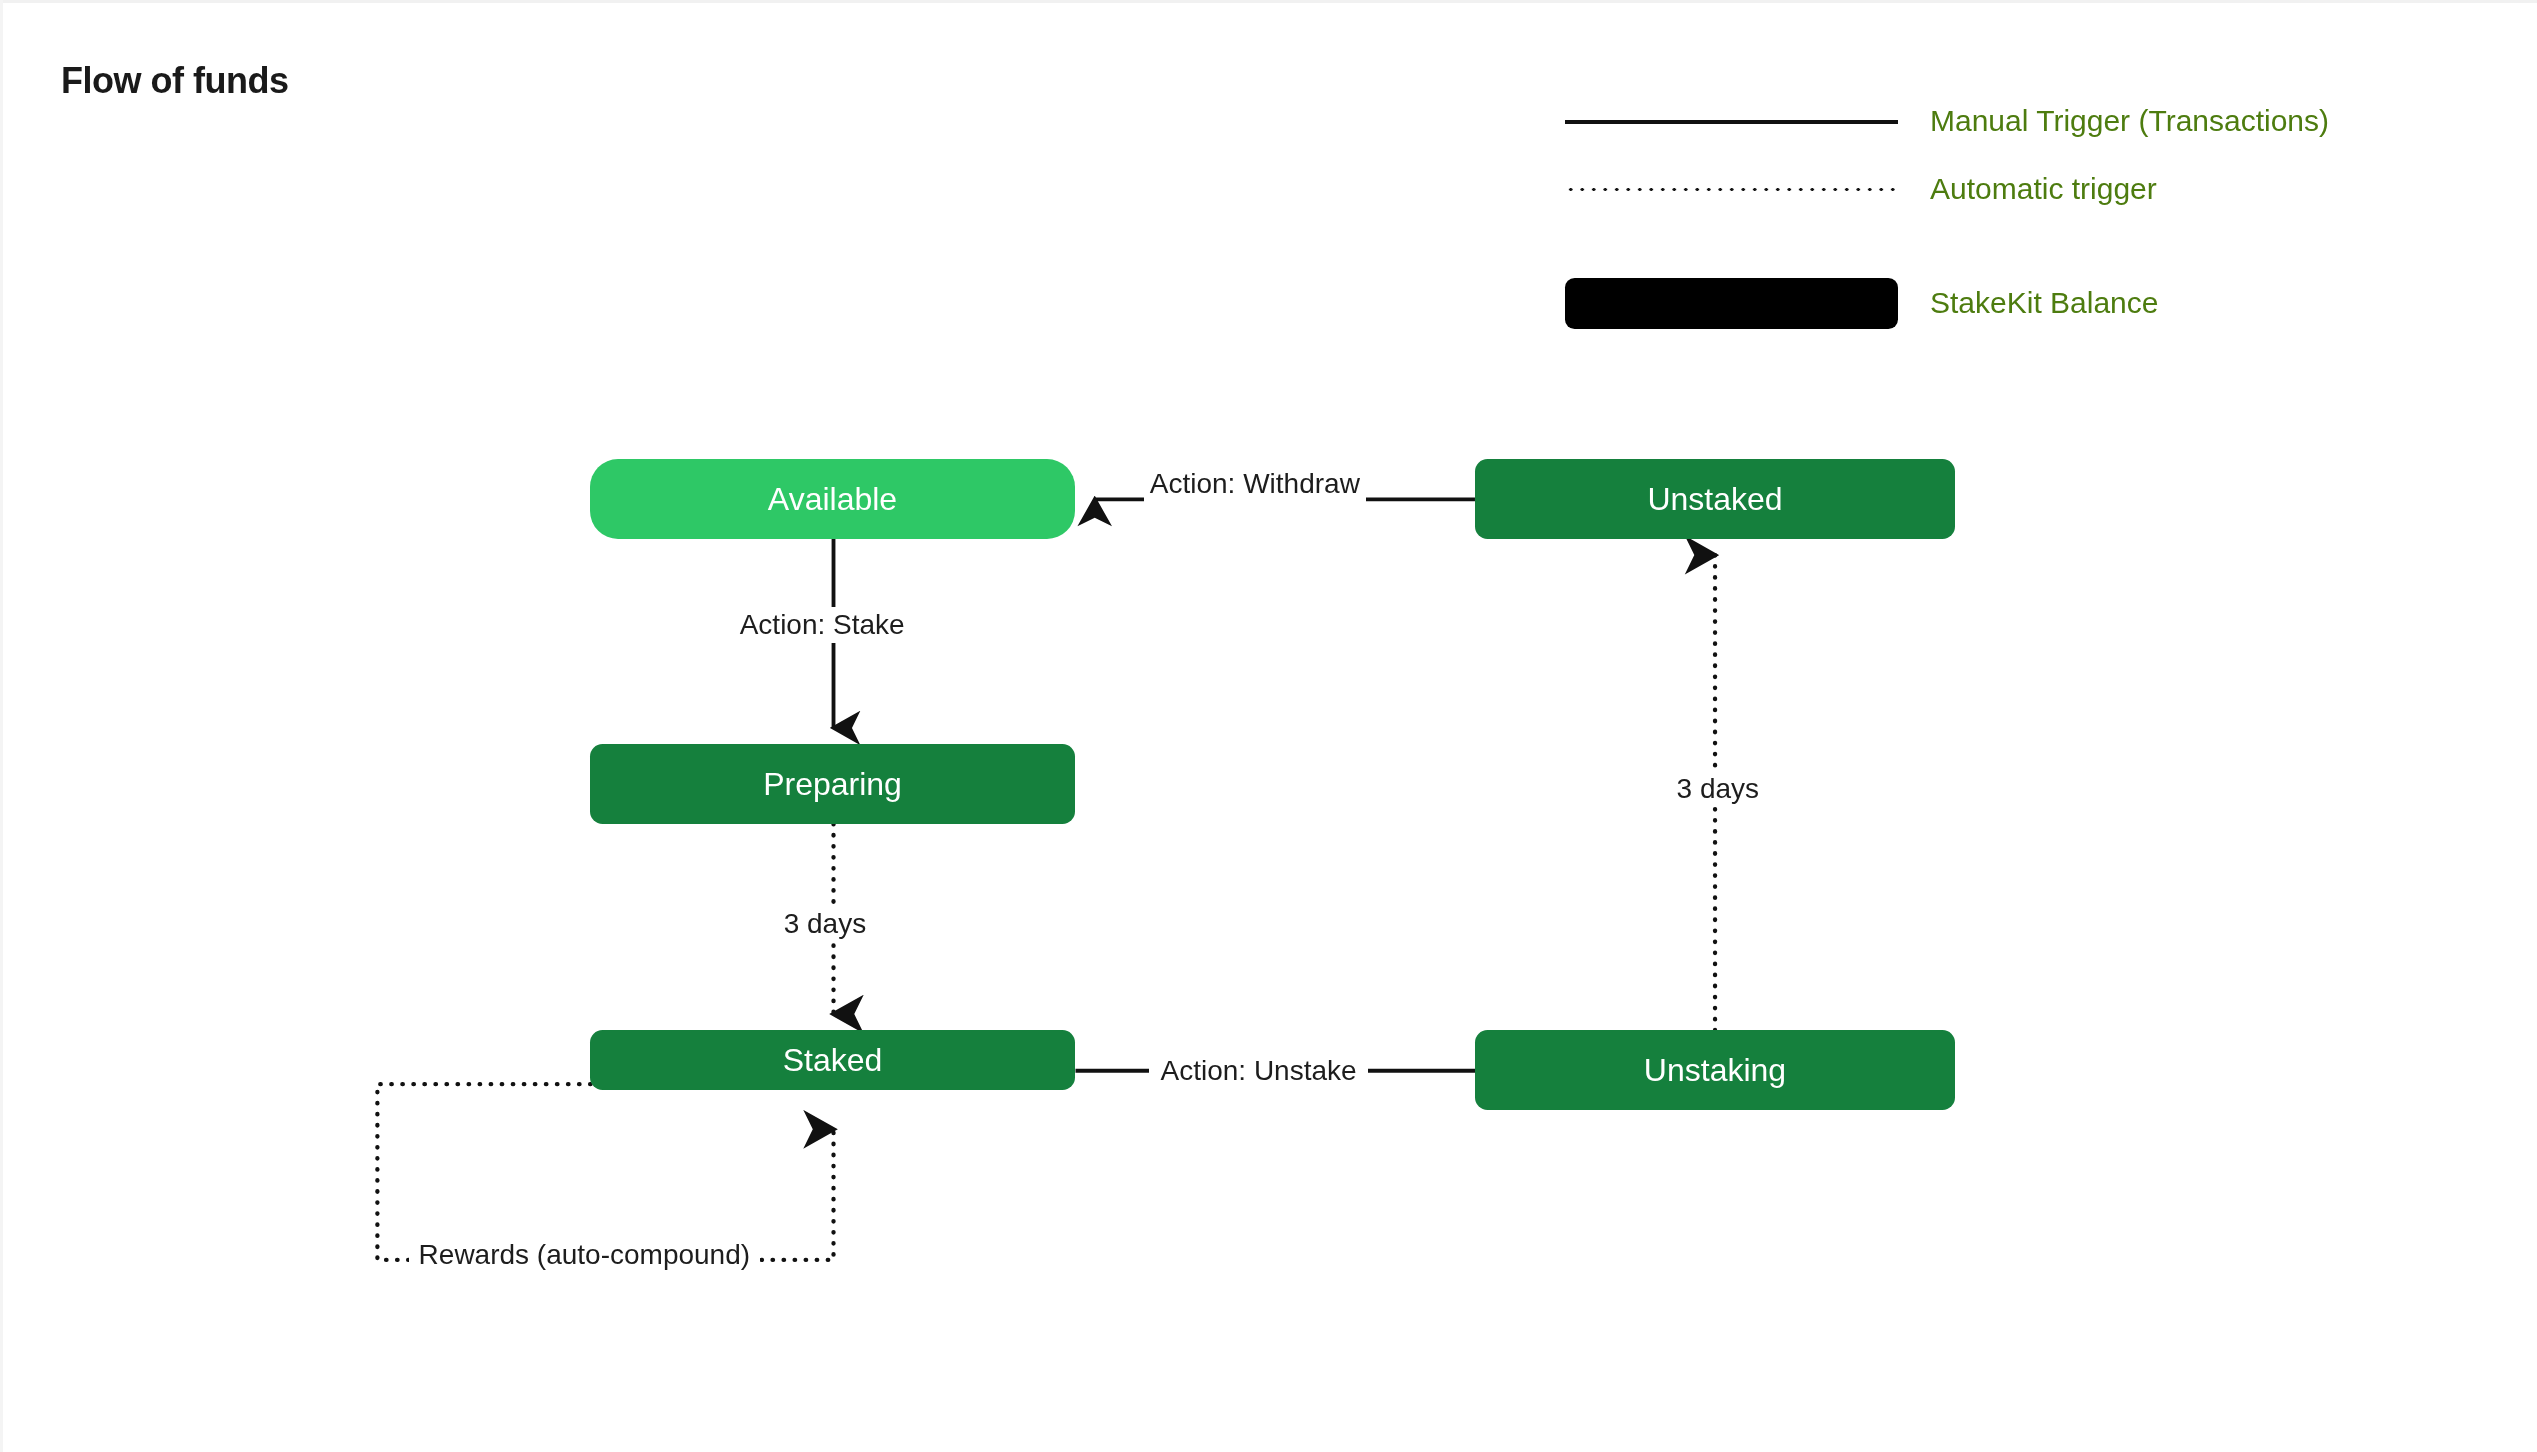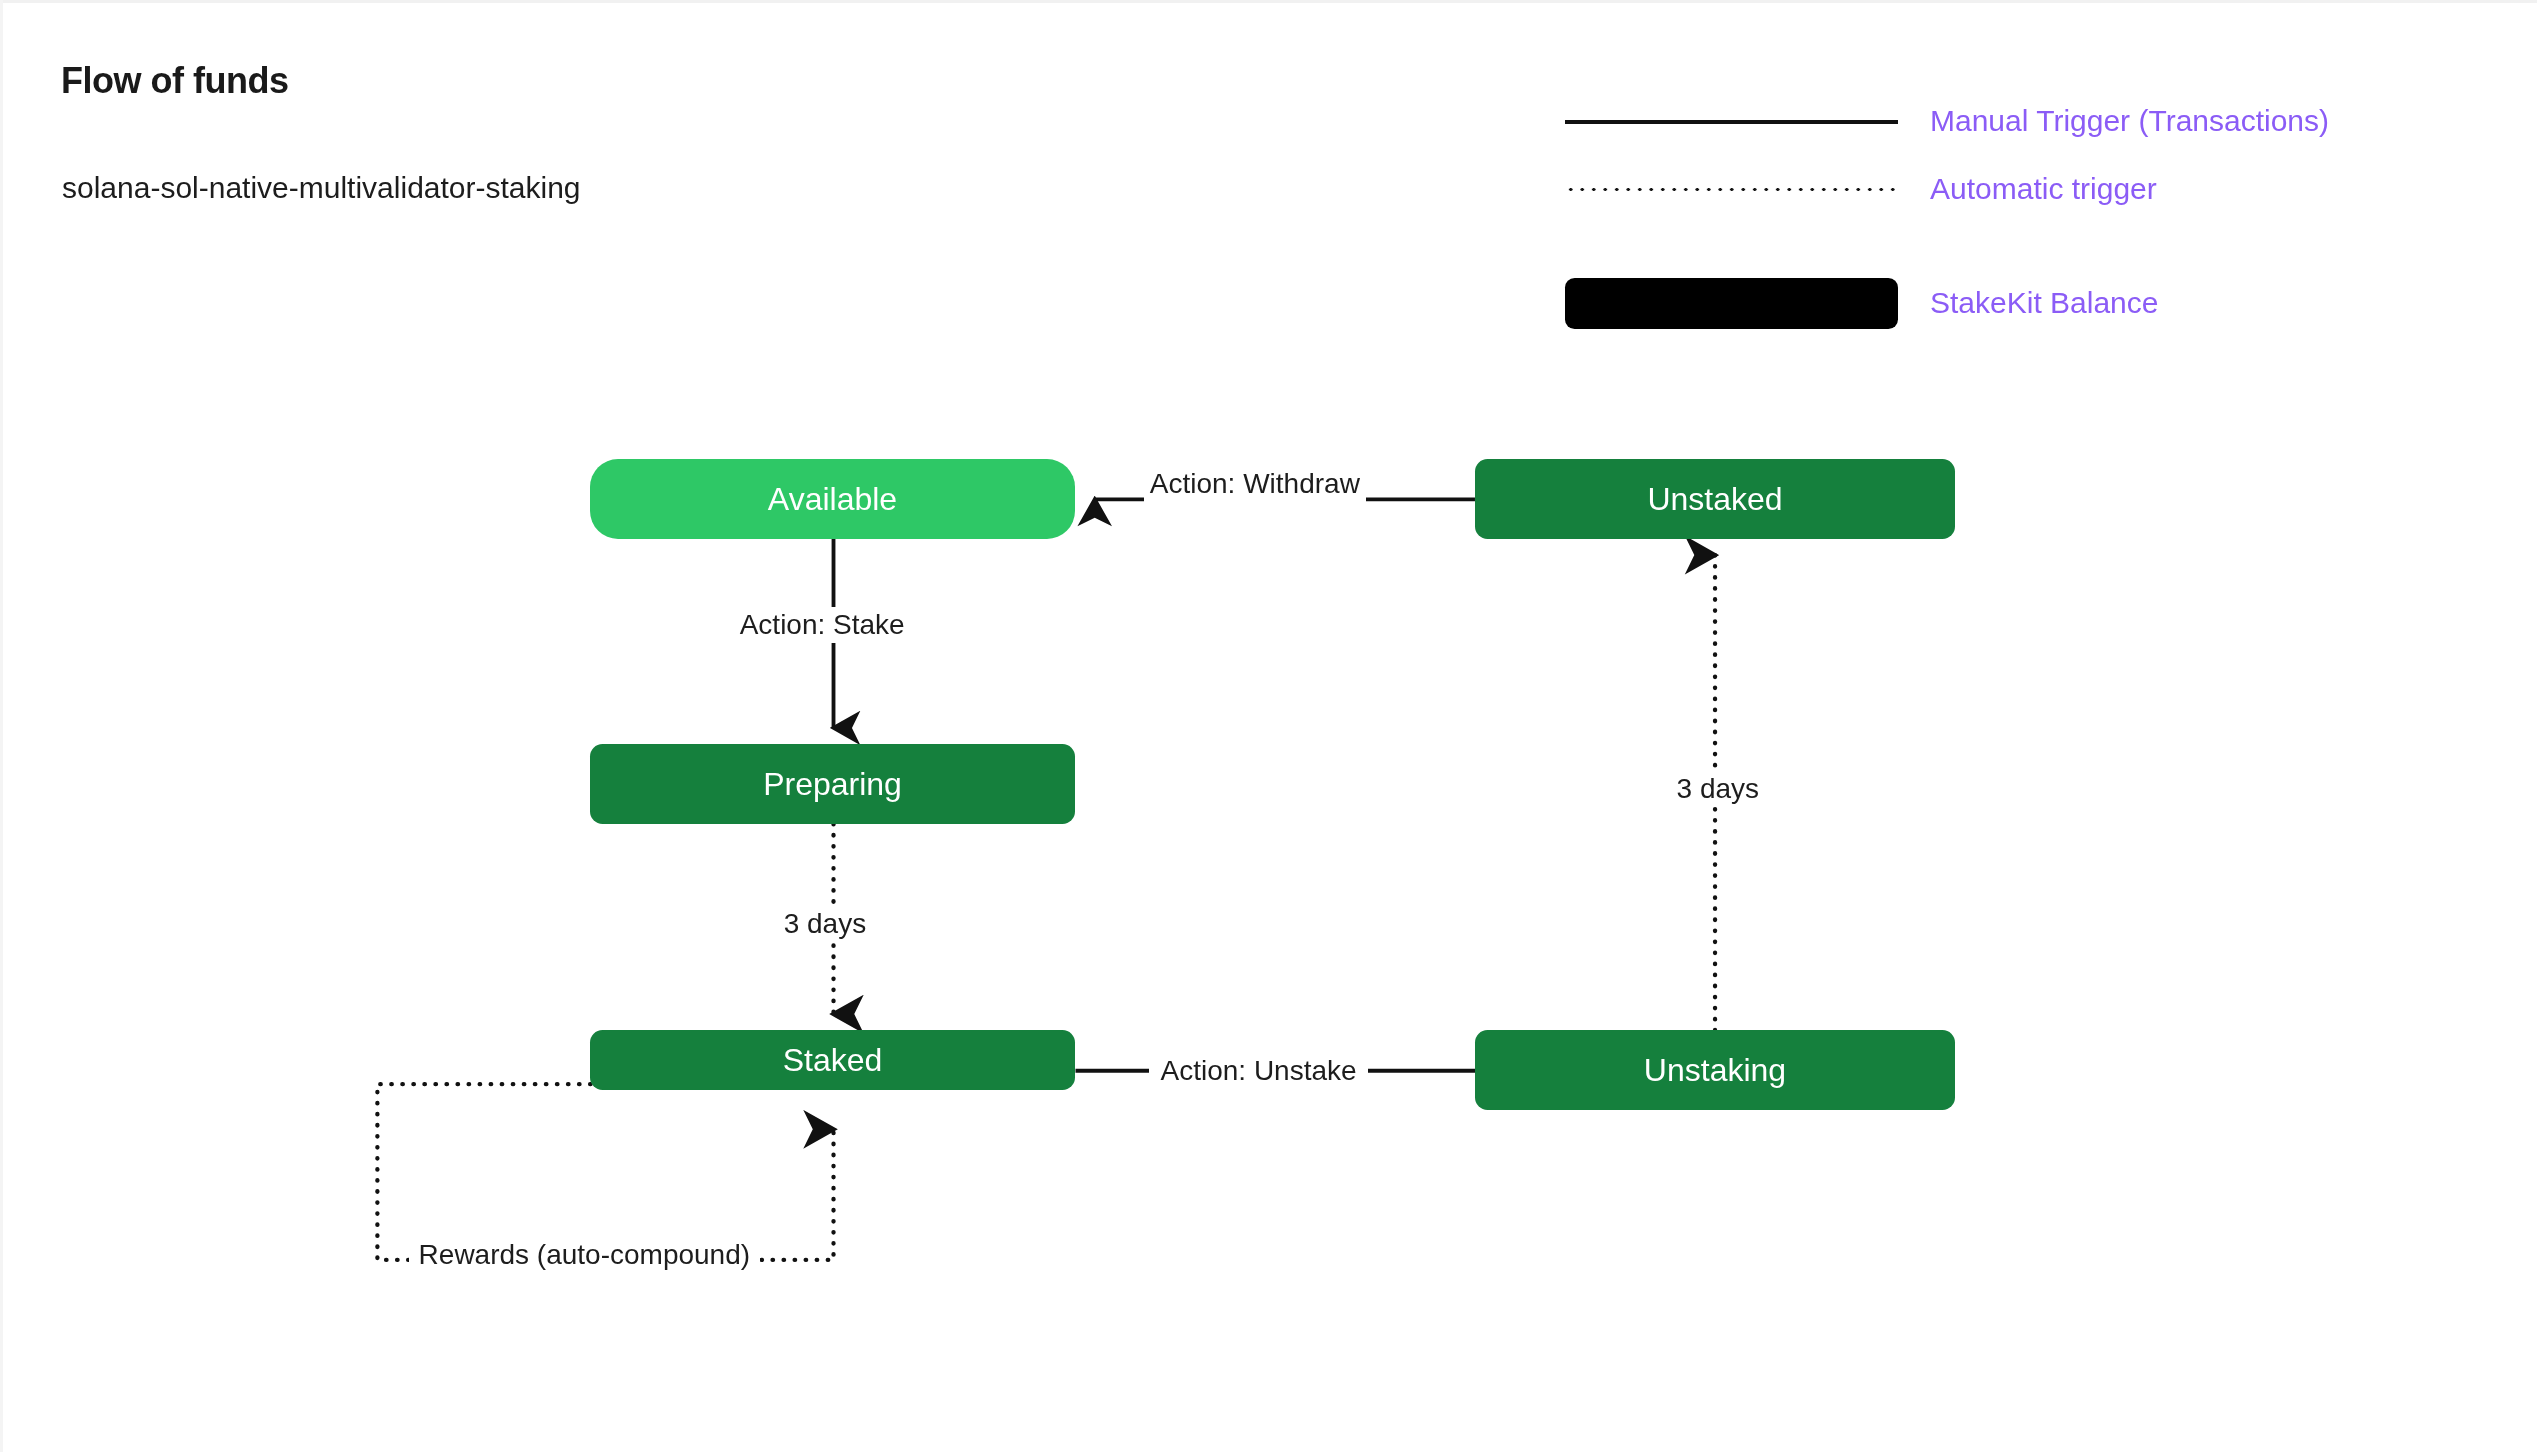--- a/index.html
+++ b/index.html
@@ -104,21 +104,21 @@
     width: 333px;
     height: 51px;
     background: #000000;
     border-radius: 9.6px;
   }
   .legend-label {
     position: absolute;
     left: 365px;
     top: 5.8px;
     font-size: 30px;
-    color: #8b5cf6;
+    color: #4d7c0f;
     white-space: nowrap;
     line-height: 38px;
   }
 
   
   .node {
     position: absolute;
     display: flex;
     align-items: center;
     justify-content: center;
@@ -164,21 +164,20 @@
 </style>
 </head>
 <body>
 
 <div id="canvas">
 
   <div id="page-edge-top"></div>
   <div id="page-edge-left"></div>
 
   <div id="page-title">Flow of funds</div>
-  <div id="page-subtitle">solana-sol-native-multivalidator-staking</div>
 
   <div id="legend">
 
     <div class="legend-row r0">
       <div class="legend-key">
         <div class="solid-line"></div>
       </div>
       <div class="legend-label">Manual Trigger (Transactions)</div>
     </div>
 

